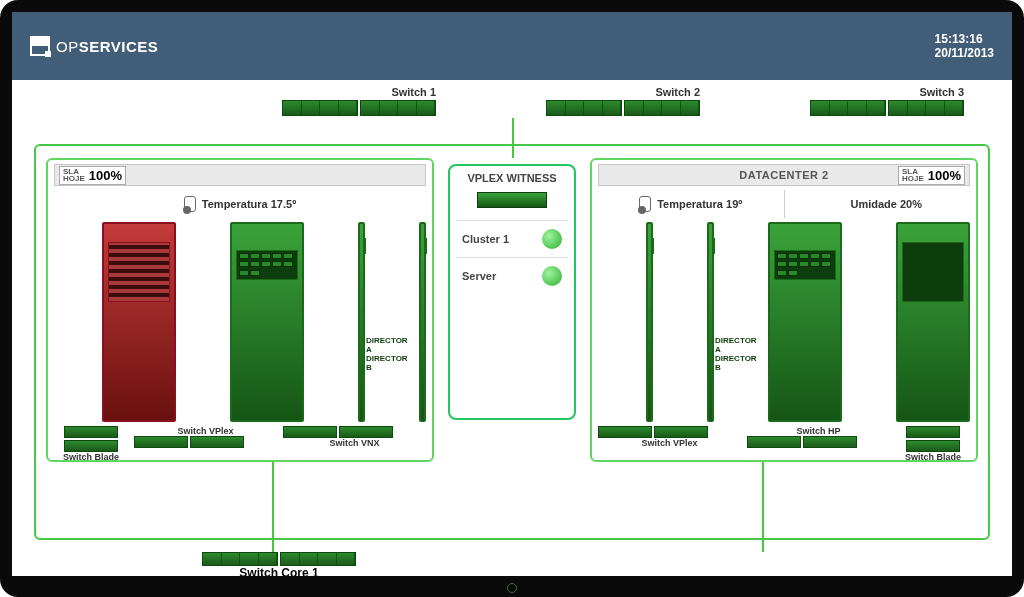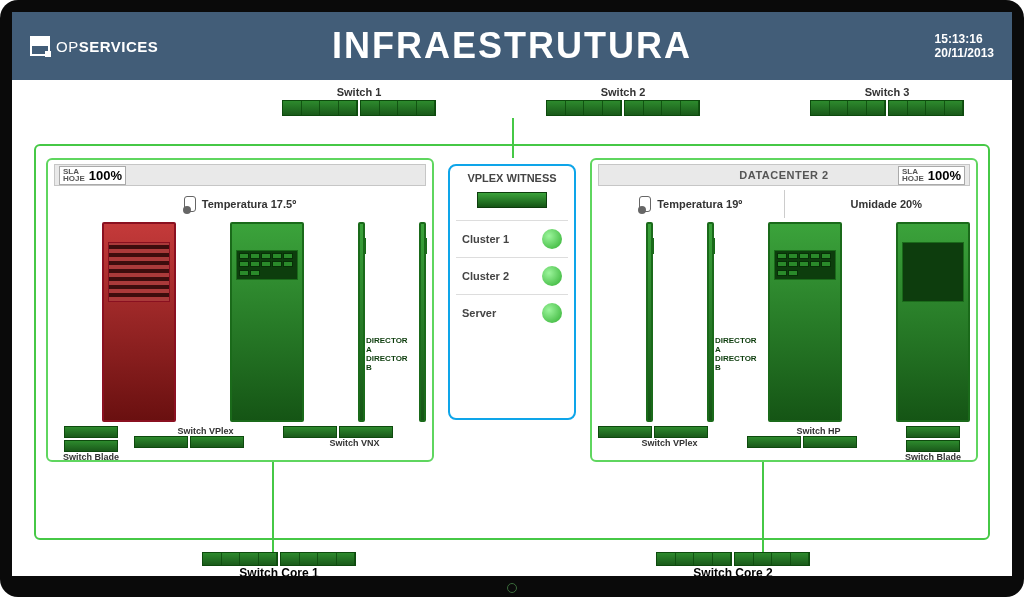--- a/index.html
+++ b/index.html
@@ -66,21 +66,21 @@
   .clock {
     margin-left: auto; text-align: left; font-size: 12px; font-weight: 700;
   }
   
   .switches-top {
     display: flex;
     justify-content: flex-end;
     gap: 110px;
     padding: 6px 48px 2px 0;
   }
-  .switch-block { text-align: center; }
+  .switch-block { text-align: right; }
   .switch-label { font-weight: 700; font-size: 11px; margin-bottom: 2px; color:#333; }
   .switch-device {
     width: 76px; height: 16px;
     background: linear-gradient(#2d8a2d,#1a5a1a);
     border: 1px solid #0d4a0d;
     display: flex;
   }
   .switch-device div{ flex:1; border-right:1px solid #0d4a0dcc; }
   .switch-pair{ display:flex; gap:2px; justify-content:center;}
 
@@ -160,21 +160,21 @@
     align-items:flex-start;
   }
   .sub-switch{ text-align:center;}
   .sub-switch .switch-device{ width:54px; height:12px;}
   .sub-switch .pair{ display:flex; flex-direction:column; gap:2px; align-items:center;}
   .sub-switch.wide{ flex:1; }
   
   .witness{
     width:128px;
     margin:6px 14px 0; align-self:flex-start;
-    border:2px solid #0ea5e9; border-radius:8px;
+    border:2px solid #22c55e; border-radius:8px;
     text-align:center; padding:6px 6px 4px;
     height:256px;
     background:#fff;
   }
   .witness h4{ font-size:11px; font-weight:900; color:#444; margin-bottom:8px;}
   .srv-img{
     width:70px;height:16px;margin:4px auto 12px;
     background:linear-gradient(#3ba33b,#155515); border:1px solid #0d3d0d;
   }
   .witness-row{
@@ -201,21 +201,20 @@
 <div class="monitor-frame">
   <div class="screen">
 
     <div class="hdr">
       <div class="brand">
         <span class="brand-logo"></span>
         <span class="brand-text">
           <b>OP</b><span>SERVICES</span>
         </span>
       </div>
-      <div class="title">INFRAESTRUTURA</div>
       <div class="clock">
         <div>15:13:16</div>
         <div>20/11/2013</div>
       </div>
     </div>
 
     <div class="switches-top">
       <div class="switch-block">
         <div class="switch-label">Switch 1</div>
         <div class="switch-pair">
@@ -348,24 +347,20 @@
               <div>Switch VNX</div>
             </div>
           </div>
         </div>
 
         <div class="witness">
           <h4>VPLEX WITNESS</h4>
           <div class="srv-img"></div>
           <div class="witness-row">
             <span>Cluster 1</span>
-            <span class="dot"></span>
-          </div>
-          <div class="witness-row">
-            <span>Cluster 2</span>
             <span class="dot"></span>
           </div>
           <div class="witness-row">
             <span>Server</span>
             <span class="dot"></span>
           </div>
         </div>
 
         <div class="dc">
           <div class="dc-header right">
@@ -456,35 +451,18 @@
             </div>
           <div class="switch-device">
               <div></div>
               <div></div>
               <div></div>
               <div></div>
             </div>
         </div>
         <div>Switch Core 1</div>
       </div>
-      <div class="core-sw core2">
-        <div class="switch-pair">
-          <div class="switch-device">
-              <div></div>
-              <div></div>
-              <div></div>
-              <div></div>
-            </div>
-          <div class="switch-device">
-              <div></div>
-              <div></div>
-              <div></div>
-              <div></div>
-            </div>
-        </div>
-        <div>Switch Core 2</div>
-      </div>
 
     </div>
 
   </div>
   <div class="bezel-led"></div>
 </div>
 
 </body></html>

